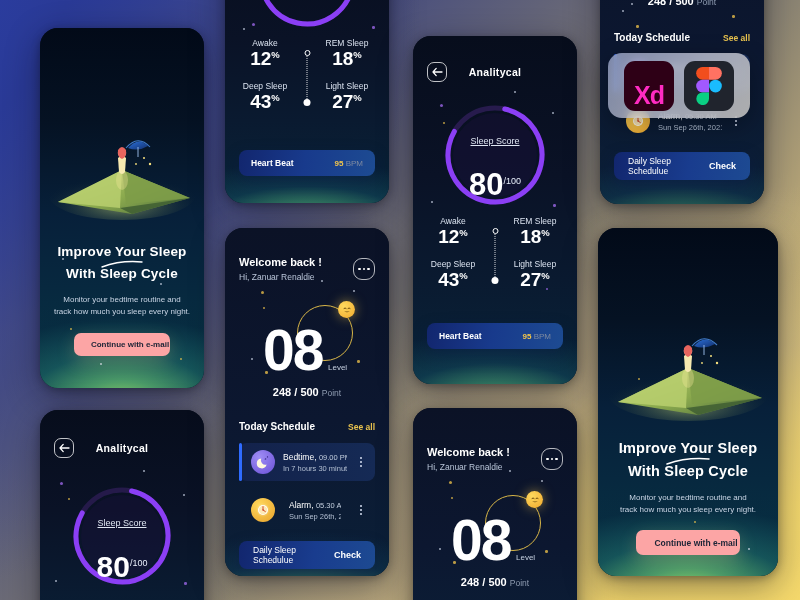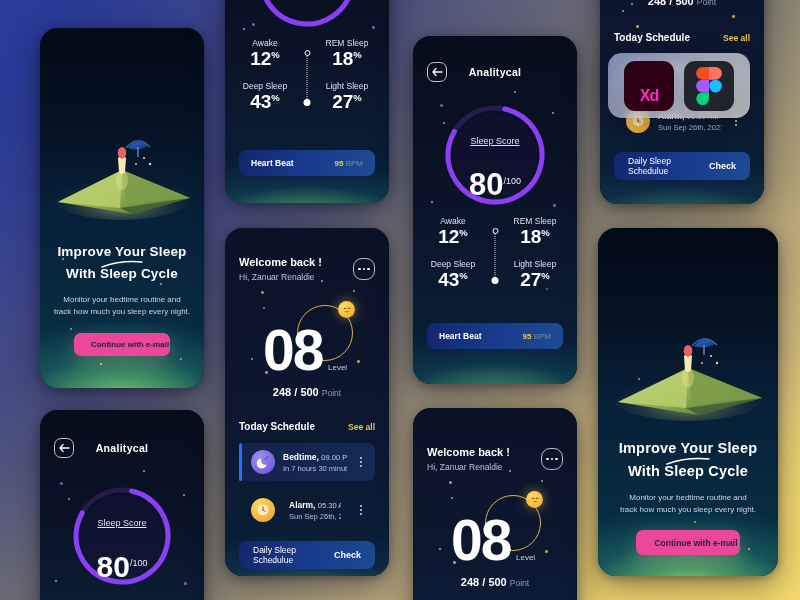--- a/index.html
+++ b/index.html
@@ -51,21 +51,21 @@
     position: absolute; left: 0; right: 0;
     text-align: center; color: #ffffff;
     font-weight: bold; letter-spacing: .2px;
   }
   .ob-sub {
     position: absolute; left: 8%; right: 8%;
     text-align: center; color: #c8d4e4; line-height: 1.55;
   }
   .ob-btn {
     position: absolute; left: 50%; transform: translateX(-50%);
-    background: #ec4899; color: #1b2436; font-weight: bold;
+    background: #fca5a5; color: #1b2436; font-weight: bold;
     border-radius: 7px; display: flex; align-items: center; justify-content: center;
     box-shadow: 0 6px 18px rgba(248,223,124,0.22);
     padding-left: 16px;
   }
   .underline-swoosh { position: absolute; left: 50%; transform: translateX(-50%); }
 
   
   .hdr { position: absolute; left: 0; right: 0; display: flex; align-items: center; }
   .back-btn {
     border: 1.2px solid rgba(255,255,255,0.75); border-radius: 7px;
@@ -128,21 +128,21 @@
   .sched-item.active { background: linear-gradient(90deg, #13224b 0%, #152a55 100%); }
   .sched-item.active::before {
     content: ""; position: absolute; left: 0; top: 0; bottom: 0; width: 3px;
     background: #2f6bff; border-radius: 3px;
   }
   .sched-icon { border-radius: 50%; flex: none; display: flex; align-items: center; justify-content: center; position: relative; }
   .sched-icon.moon { background: radial-gradient(circle at 35% 30%, #9f8ef5, #6a4fd6); }
   .sched-icon.alarm { background: radial-gradient(circle at 35% 30%, #ffd85c, #e8a12b); }
   .sched-txt { flex: 1; min-width: 0; }
   .sched-txt .l1 { color: #fff; white-space: nowrap; overflow: hidden; }
-  .sched-txt .l1 b { font-weight: bold; }
+  .sched-txt .l1 b { font-weight: normal; }
   .sched-txt .l1 span { color: #c3cede; }
   .sched-txt .l2 { color: #b3bfd2; white-space: nowrap; overflow: hidden; }
   .kebab { display: flex; flex-direction: column; align-items: center; justify-content: center; flex: none; }
   .kebab i { display: block; background: #d6def0; border-radius: 50%; }
   .cta {
     position: absolute; border-radius: 8px; display: flex; align-items: center; justify-content: space-between;
     background: linear-gradient(100deg, #12266e 0%, #193c8e 55%, #1d4a92 100%);
     box-shadow: 0 6px 16px rgba(10,25,70,0.45);
   }
   .cta .l { color: #fff; }
@@ -567,21 +567,21 @@
 
       <div class="cta" style="left:14px; right:14px; top:292px; height:28px; padding:0 14px;">
         <span class="l" style="font-size:8.5px;">Daily Sleep Schedulue</span>
         <span class="r" style="font-size:9px;">Check</span>
       </div>
     </div>
   </div>
 
   <div class="tools-card" style="left:608px; top:53px; width:142px; height:65px;">
     <div class="tool-tile xd" style="width:50px; height:50px;">
-      <span style="font-size:16px;margin-top:20px;">Xd</span>
+      <span style="font-size:25px;margin-top:20px;">Xd</span>
     </div>
     <div class="tool-tile fig" style="width:50px; height:50px;">
       <svg width="26" height="38" viewBox="0 0 26 38">
         <path d="M6.5 0h6.5v12.7H6.5a6.35 6.35 0 1 1 0-12.7Z" fill="#f24e1e"></path>
         <path d="M13 0h6.5a6.35 6.35 0 1 1 0 12.7H13Z" fill="#ff7262"></path>
         <path d="M6.5 12.7H13v12.7H6.5a6.35 6.35 0 1 1 0-12.7Z" fill="#a259ff"></path>
         <circle cx="19.5" cy="19.05" r="6.35" fill="#1abcfe"></circle>
         <path d="M6.5 25.4H13v6.35a6.35 6.35 0 1 1-6.5-6.35Z" fill="#0acf83"></path>
       </svg>
     </div>

